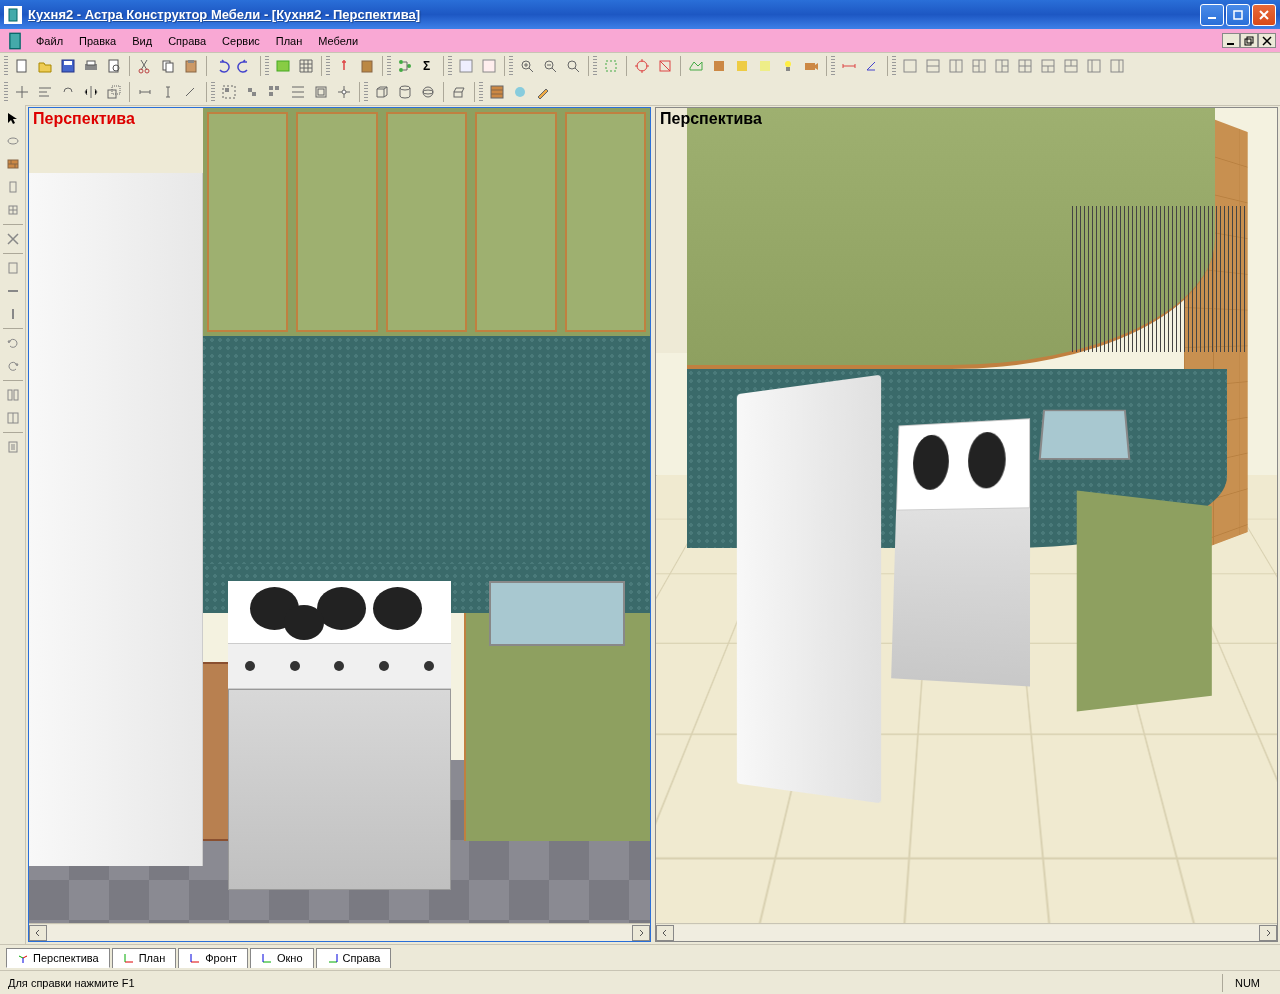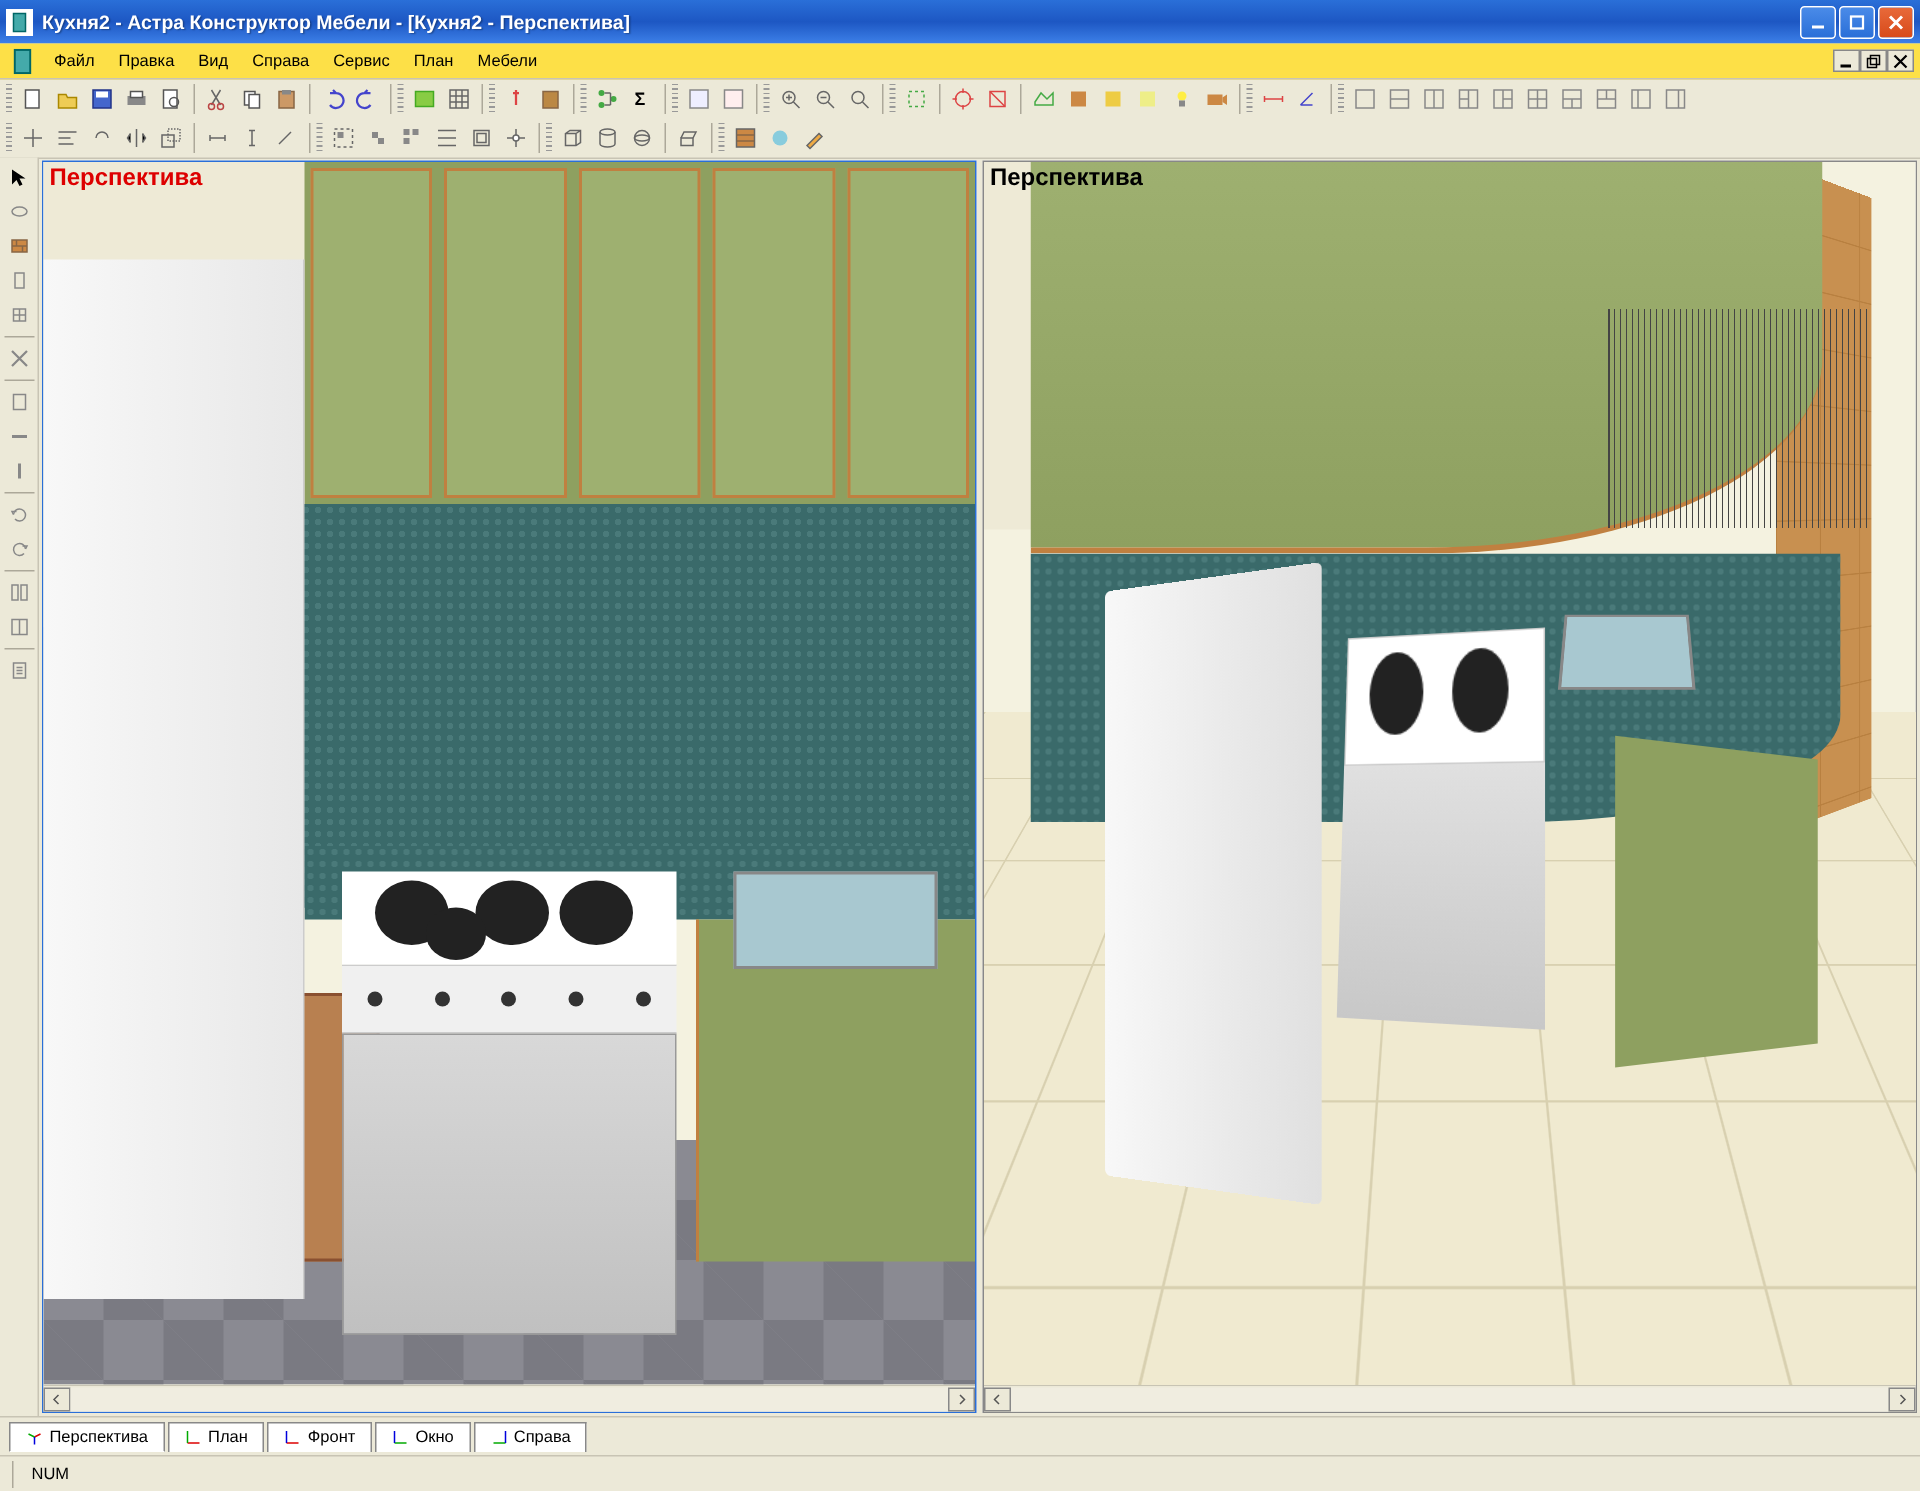--- a/index.html
+++ b/index.html
@@ -1,28 +1,28 @@
 <!DOCTYPE html>
 <html><head>
 <meta charset="utf-8">
 <style>
 * { margin:0; padding:0; box-sizing:border-box; font-family:Tahoma,Arial,sans-serif; }
 body { width:1280px; height:994px; background:#ece9d8; font-size:11px; overflow:hidden; }
 
 .titlebar { height:29px; background:linear-gradient(to bottom,#2a6fd8 0%,#1d57c3 50%,#3d80e8 100%); display:flex; align-items:center; padding:0 4px; color:#fff; font-weight:bold; font-size:13px; }
 .titlebar .app-icon { width:18px; height:18px; background:#fff; margin-right:6px; display:flex; align-items:center; justify-content:center; }
 .titlebar .app-icon svg { width:14px; height:14px; }
-.title-text { flex:1; text-shadow:1px 1px 1px rgba(0,0,0,.3); }
+.title-text { flex:1; text-shadow:1px 1px 1px rgba(0,0,0,.3);text-decoration:underline; }
 .win-btns { display:flex; gap:2px; }
 .win-btn { width:24px; height:22px; border-radius:3px; border:1px solid #fff; display:flex; align-items:center; justify-content:center; cursor:pointer; }
 .win-btn.min,.win-btn.max { background:linear-gradient(to bottom,#4a8be8,#2a6fd8); }
 .win-btn.close { background:linear-gradient(to bottom,#e86a3a,#d84a1a); }
 .win-btn svg { width:12px; height:12px; }
 
-.menubar { height:24px; background:#fde047; display:flex; align-items:center; padding:0 2px; border-bottom:1px solid #c8c4b4; position:relative; }
+.menubar { height:24px; background:#f9a8d4; display:flex; align-items:center; padding:0 2px; border-bottom:1px solid #c8c4b4; position:relative; }
 .menubar .app-icon-sm { width:18px; height:18px; margin:0 4px; display:flex; align-items:center; justify-content:center; }
 .menu-item { padding:2px 8px; cursor:pointer; }
 .mdi-btns { position:absolute; right:4px; display:flex; gap:0; }
 .mdi-btn { width:18px; height:15px; border:1px solid #888; background:#ece9d8; display:flex; align-items:center; justify-content:center; cursor:pointer; }
 
 .toolbars { background:#ece9d8; border-bottom:1px solid #c8c4b4; }
 .toolbar { height:26px; display:flex; align-items:center; padding:0 4px; gap:1px; }
 .tool-btn { width:22px; height:22px; display:flex; align-items:center; justify-content:center; cursor:pointer; border:1px solid transparent; }
 .tool-sep { width:1px; height:20px; background:#aca899; margin:0 3px; }
 .tool-grip { width:4px; height:20px; background-image:repeating-linear-gradient(to bottom,#999 0 1px,transparent 1px 3px); margin-right:2px; }
@@ -755,14 +755,15 @@
   <div class="tab">
     <svg class="tab-icon" viewBox="0 0 12 12">
         <path d="M10 10 h-8" stroke="#0a0"></path>
         <path d="M10 10 v-8" stroke="#00d"></path>
       </svg>
     <span>Справа</span>
   </div>
 </div>
 
 <div class="statusbar">
+  <span class="status-flex">Для справки нажмите F1</span>
   <span class="status-seg">NUM</span>
 </div>
 
 </body></html>

